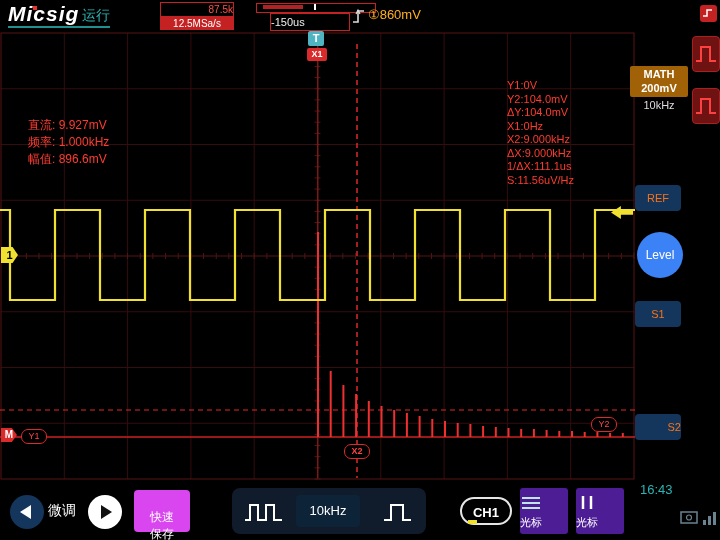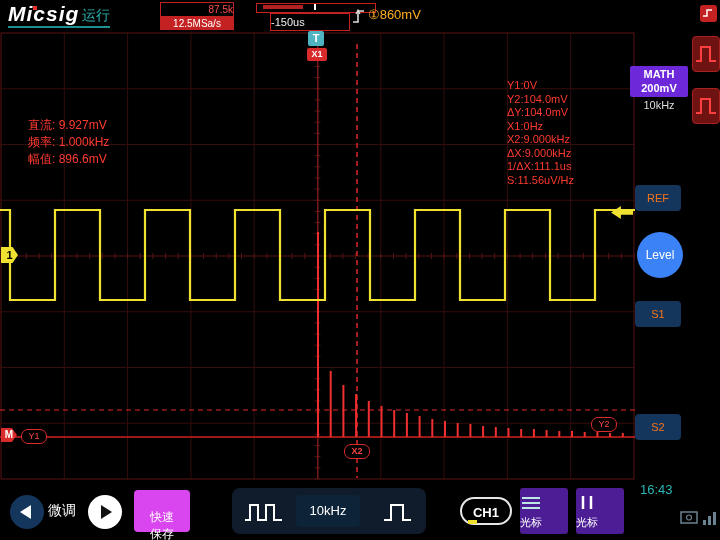--- a/index.html
+++ b/index.html
@@ -40,21 +40,21 @@
             clip-path:polygon(0 0,68% 0,100% 50%,68% 100%,0 100%);}
   .cursor-bubble{position:absolute;width:24px;height:13px;border:1px solid #d92b2b;border-radius:7px;
                  background:#000;color:#ff4444;font-size:9px;line-height:13px;text-align:center;}
   #y1-bubble{left:21px;top:397px;}
   #y2-bubble{left:591px;top:385px;}
   #x2-bubble{left:344px;top:412px;font-weight:bold;}
   #trig-arrow{left:611px;top:174px;width:22px;height:13px;background:#f0e130;
               clip-path:polygon(0 50%,45% 0,45% 32%,100% 32%,100% 68%,45% 68%,45% 100%);}
   
   .wave-btn{position:absolute;width:26px;height:34px;background:#6e1212;border:1px solid #a82020;border-radius:4px;}
-  #math-chip{left:630px;top:66px;width:58px;height:30px;background:#6d28d9;border-radius:2px;
+  #math-chip{left:630px;top:66px;width:58px;height:30px;background:#a16207;border-radius:2px;
              color:#fff;font-size:11px;font-weight:bold;text-align:center;line-height:14px;padding-top:1px;}
   #math-freq{left:630px;top:99px;width:58px;text-align:center;font-size:11px;color:#ddd;}
   .side-btn{position:absolute;left:635px;width:46px;height:26px;background:#14365c;border-radius:4px;
             color:#f97316;font-size:11px;text-align:center;line-height:26px;}
   #level-btn{position:absolute;left:637px;top:232px;width:46px;height:46px;background:#3b82f6;border-radius:50%;
              color:#fff;font-size:12px;text-align:center;line-height:46px;}
   
   #bottombar{position:absolute;left:0;top:480px;width:720px;height:60px;background:#000;}
   .circ-btn{position:absolute;width:34px;height:34px;border-radius:50%;}
   #prev-btn{left:10px;top:15px;background:#14365c;}
@@ -288,21 +288,21 @@
         </svg>
     </div>
     <div class="abs" id="math-chip">
       <div>MATH</div>
       <div>200mV</div>
     </div>
     <div class="abs" id="math-freq">10kHz</div>
     <div class="side-btn" style="top:185px;">REF</div>
     <div id="level-btn">Level</div>
     <div class="side-btn" style="top:301px;">S1</div>
-    <div class="side-btn" style="top:414px;">S2</div>
+    <div class="side-btn" style="top:414px;text-align:right;">S2</div>
   </div>
 
   <div id="bottombar">
     <div class="circ-btn" id="prev-btn">
         <div class="tri"></div>
       </div>
     <div class="abs" id="fine-tune">微调</div>
     <div class="circ-btn" id="play-btn">
         <div class="tri"></div>
       </div>

